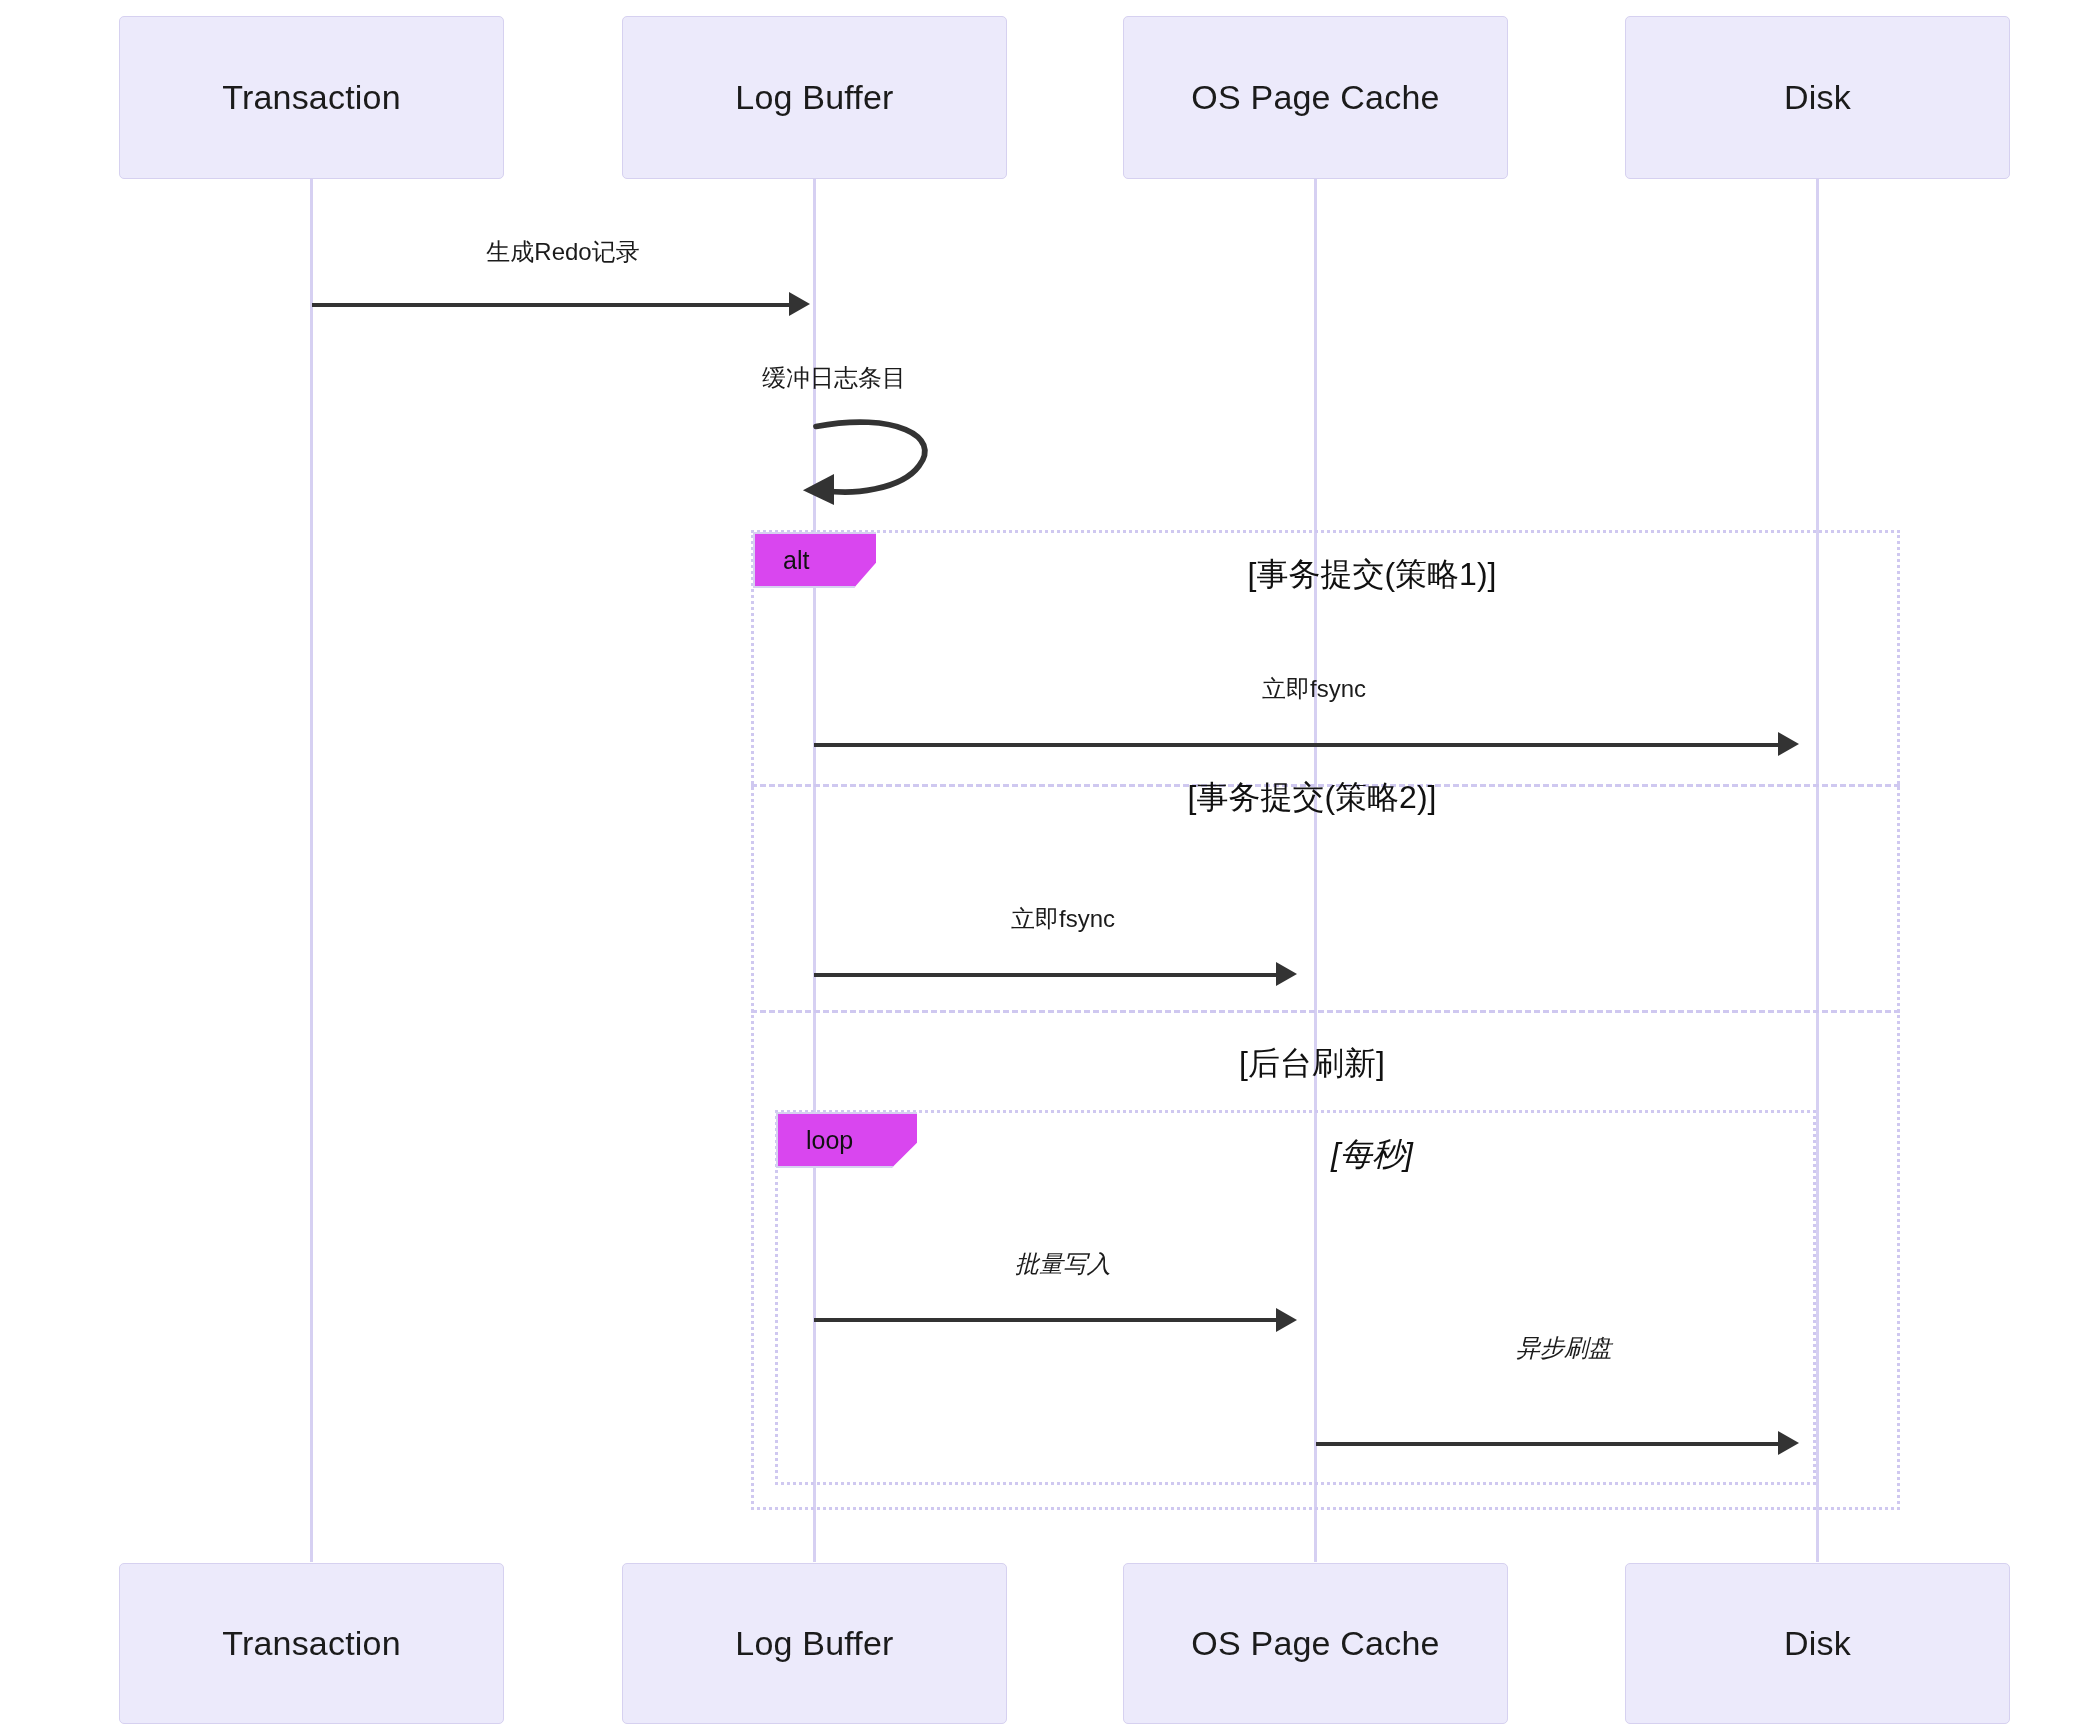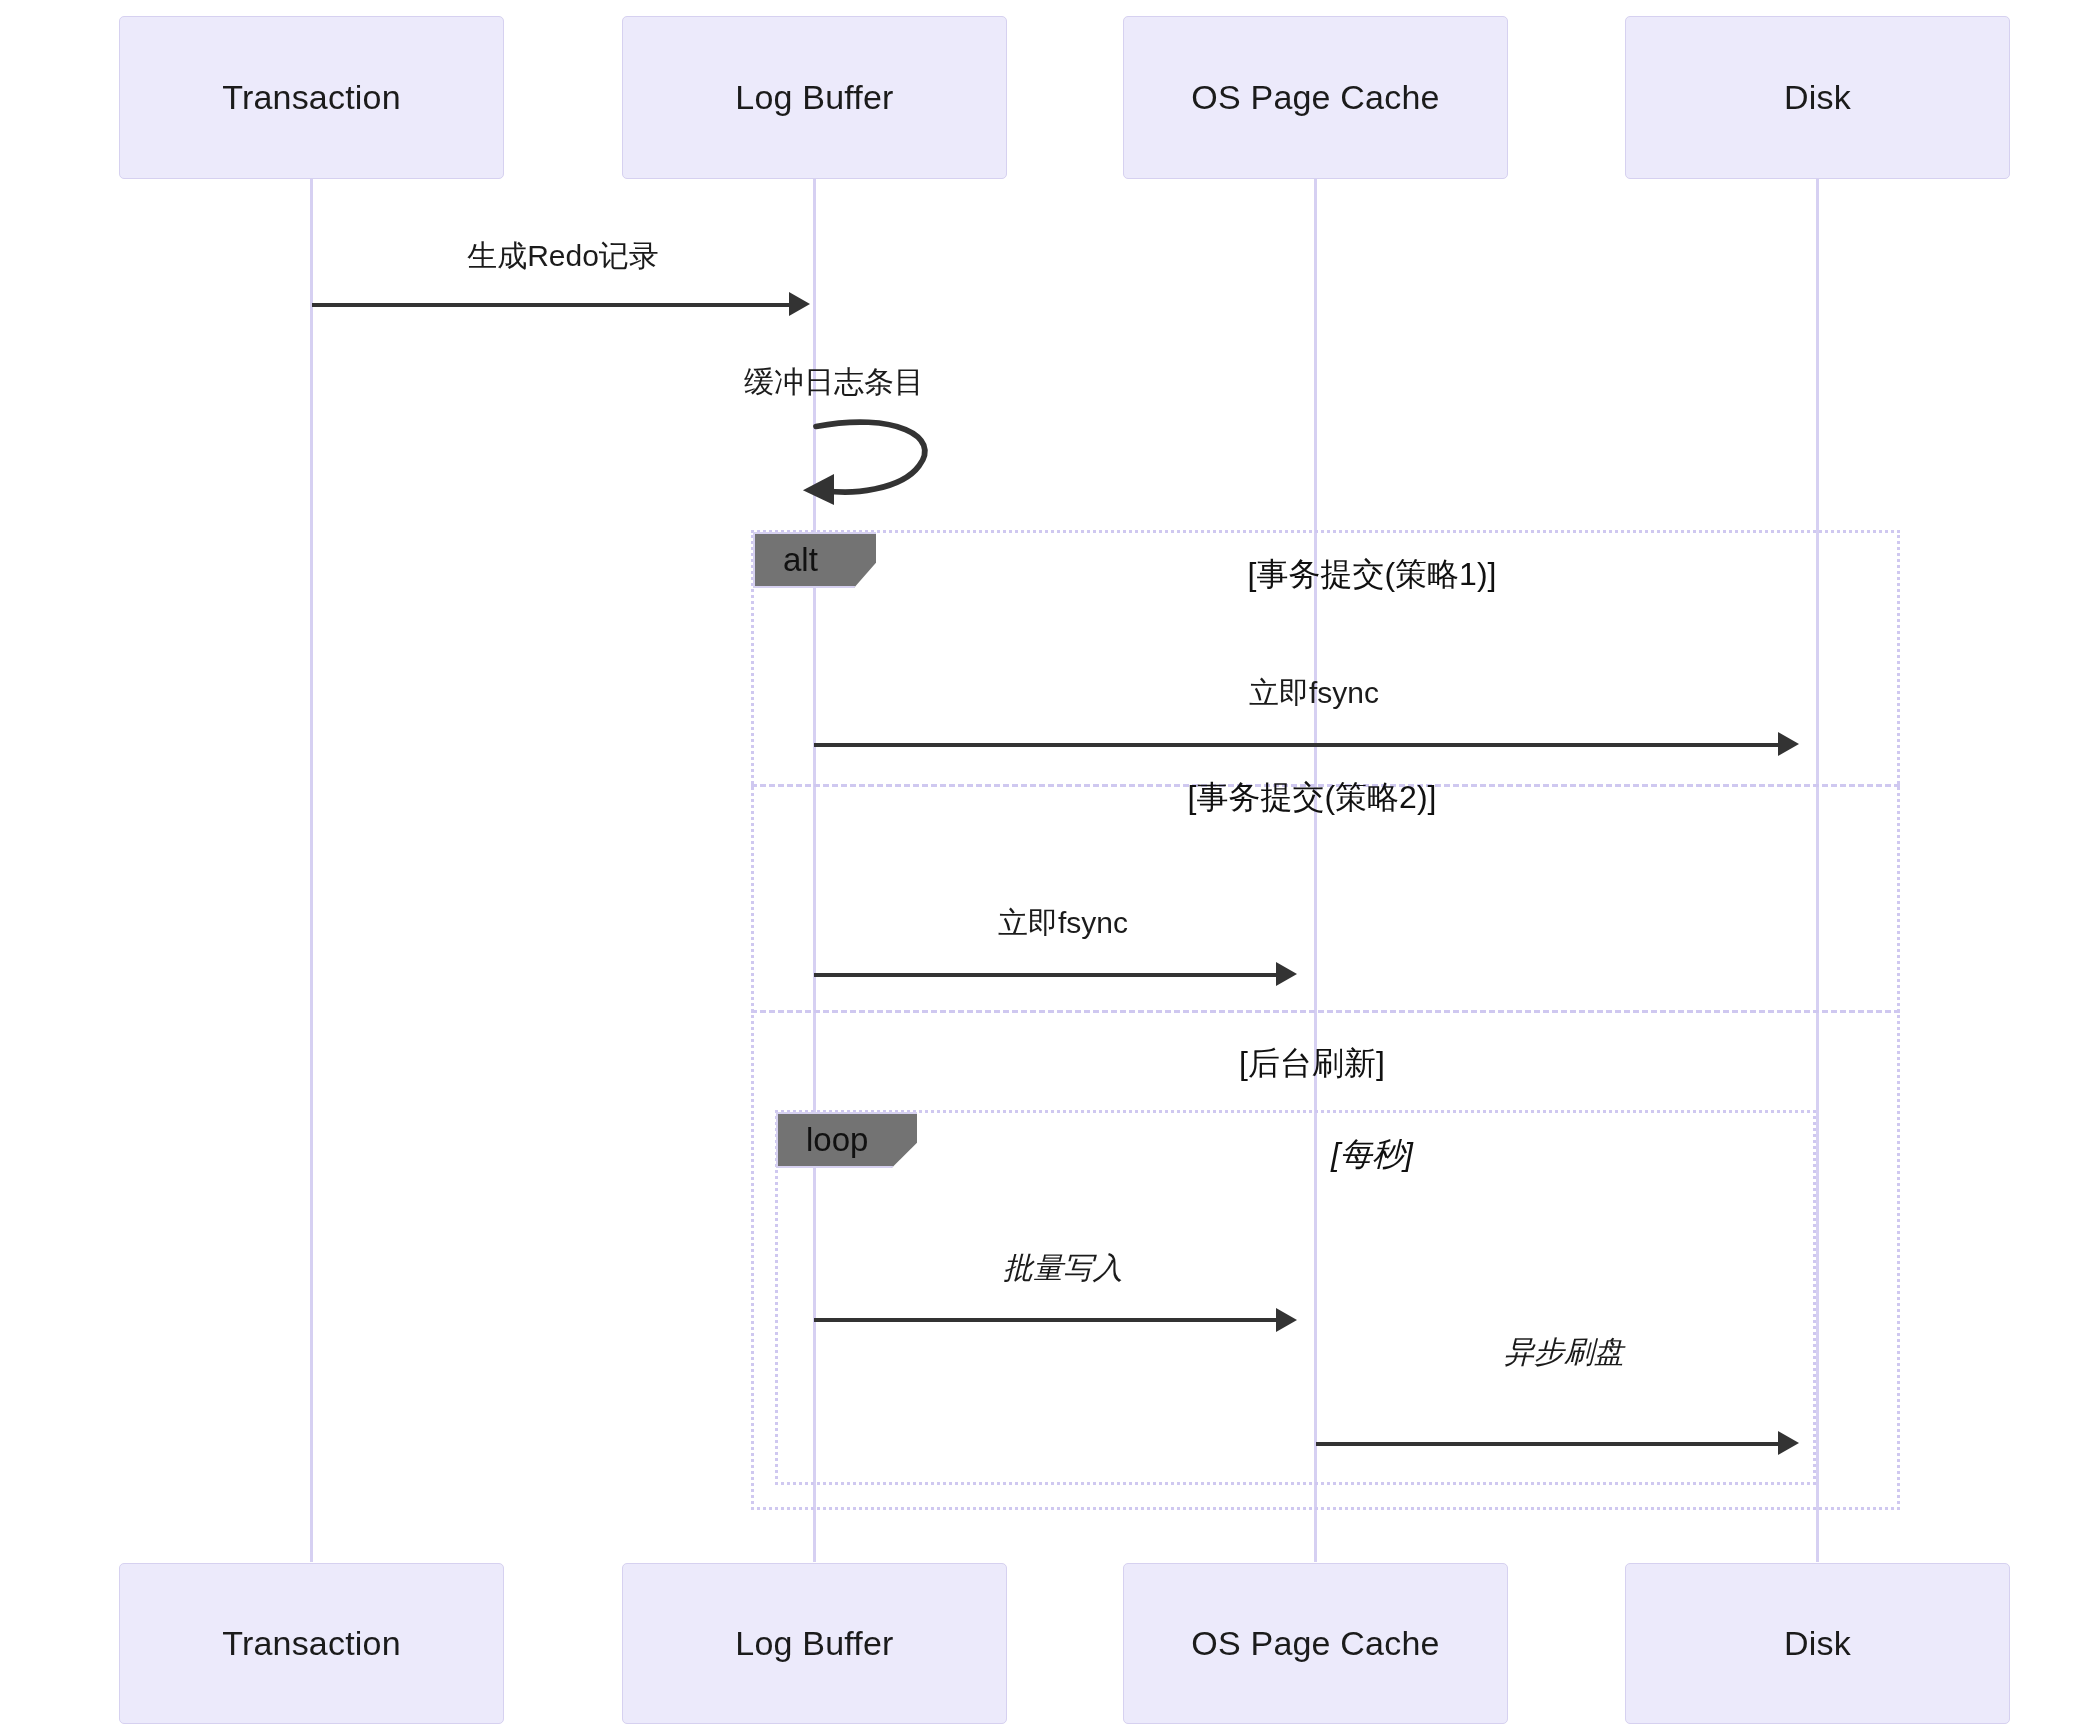--- a/index.html
+++ b/index.html
@@ -33,21 +33,21 @@
   .msg-head{
     position:absolute;
     width:0;height:0;
     border-top:12.3px solid transparent;
     border-bottom:12.3px solid transparent;
   }
   .msg-head.right{border-left:21.4px solid #333333;}
 
   .msg-label{
     position:absolute;
-    font-size:30px;
+    font-size:24px;
     color:#1b1b1b;
     white-space:nowrap;
     text-align:center;
     transform:translateX(-50%);
   }
 
   .selfloop{
     position:absolute;
     pointer-events:none;
   }
@@ -59,25 +59,25 @@
     background:transparent;
   }
   .frag-divider{
     position:absolute;
     border-top:3.3px dashed #CFC8F0;
     height:0;
   }
   .frag-tag{
     position:absolute;
     box-sizing:border-box;
-    background:#737373;
+    background:#d946ef;
     border:2.5px solid #D6D1F0;
     border-right:none;
     color:#111;
-    font-size:33px;
+    font-size:25px;
     display:flex;
     align-items:center;
     padding-left:28px;
     clip-path:polygon(0 0, 100% 0, 100% 55%, 82% 100%, 0 100%);
   }
   .frag-cond{
     position:absolute;
     font-size:32px;
     color:#111;
     white-space:nowrap;

